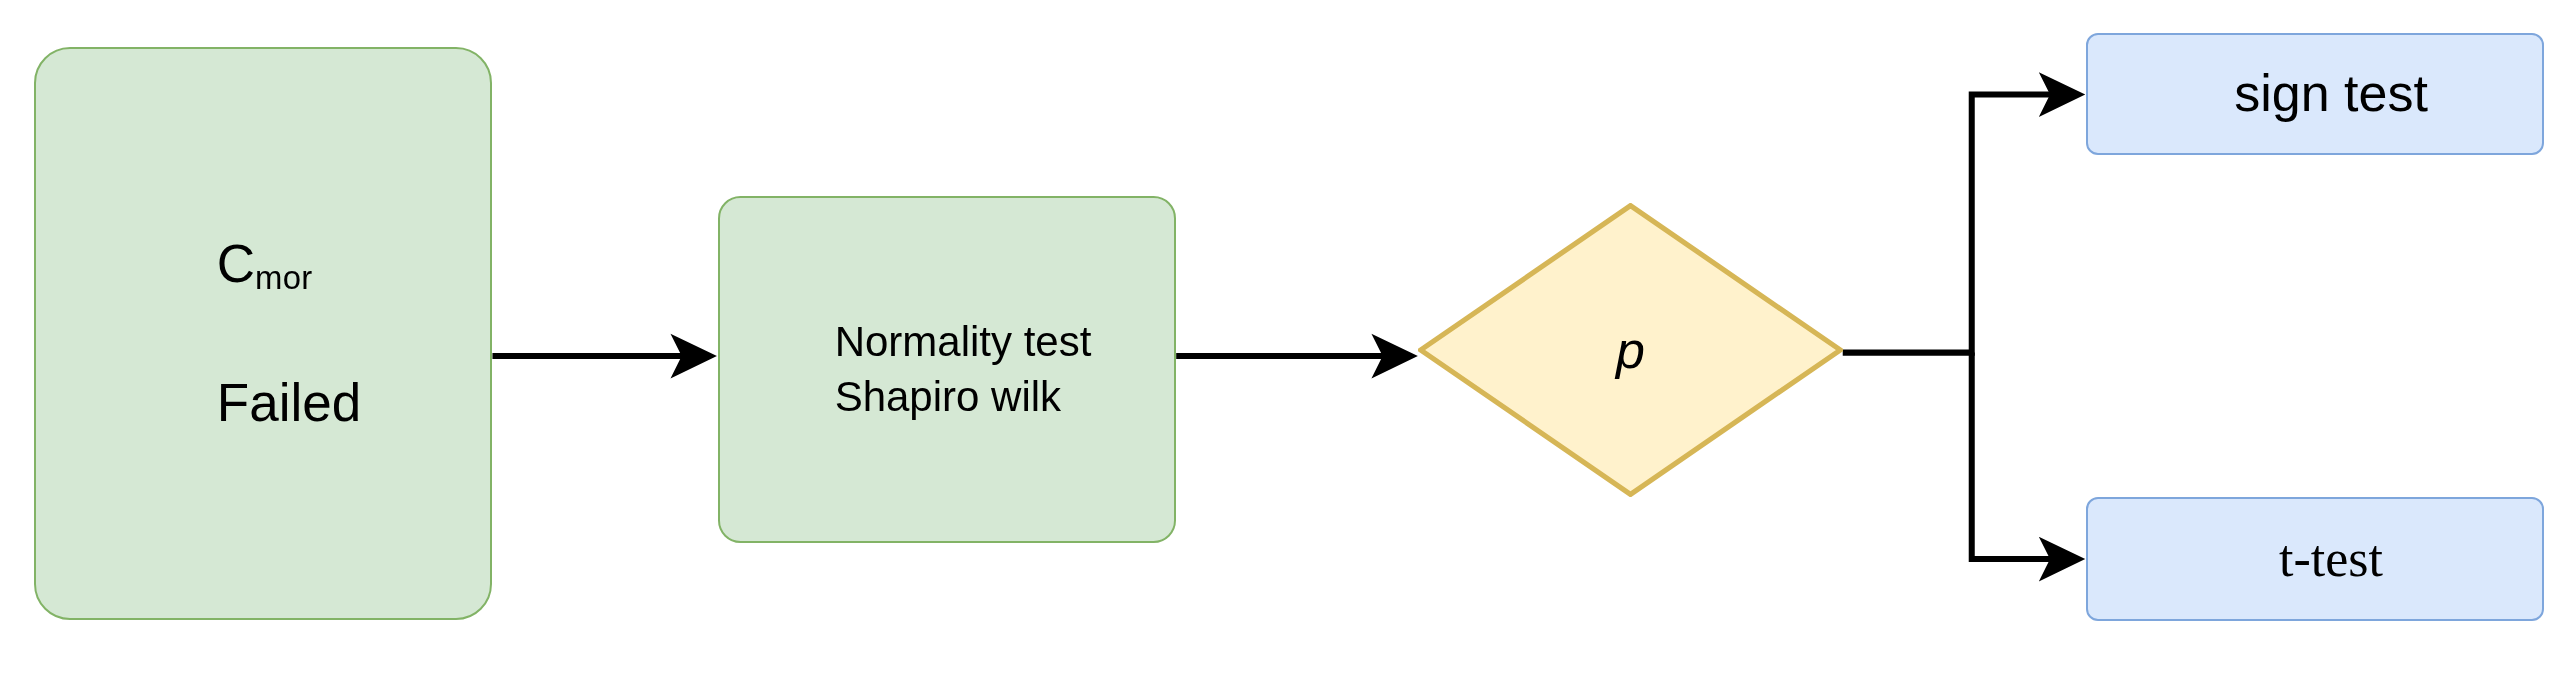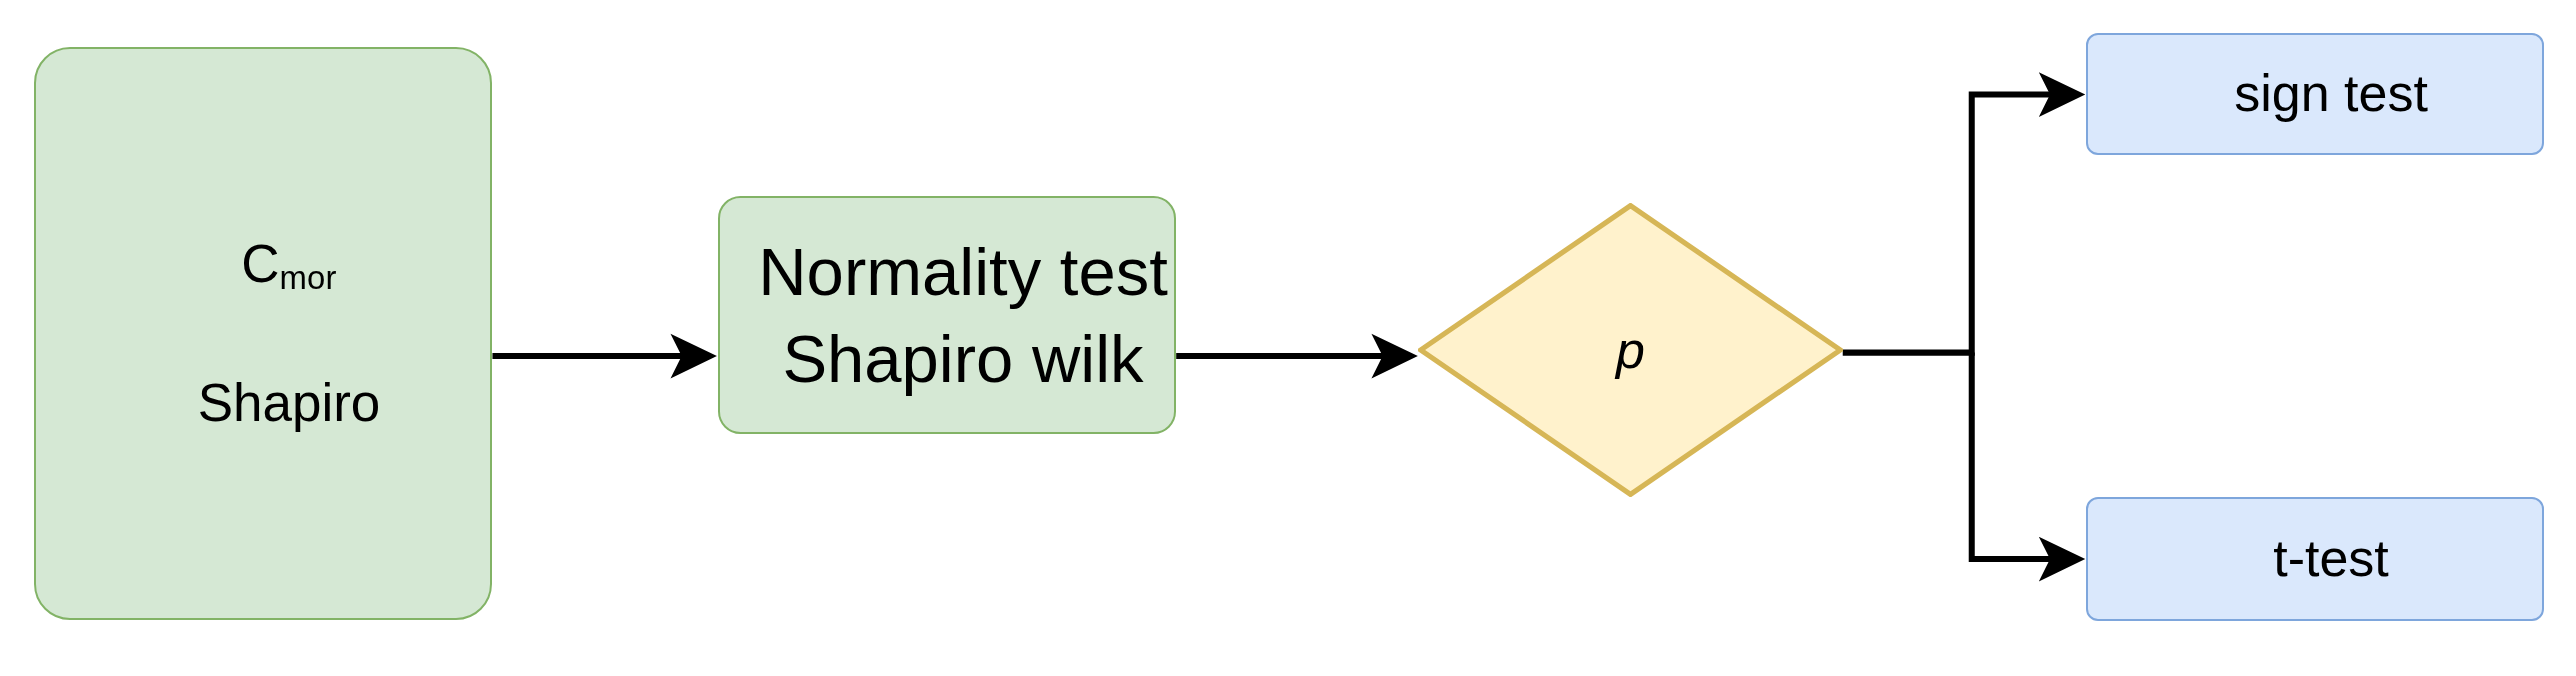--- a/index.html
+++ b/index.html
@@ -20,21 +20,21 @@
     overflow: hidden;
   }
 
   
   .node {
     position: absolute;
     box-sizing: border-box;
     display: flex;
     align-items: center;
     justify-content: center;
-    text-align: center;
+    text-align: left;
     line-height: 1.30;
     padding-left: 32px;
   }
 
   .node-green {
     background: #d5e8d4;
     border: 2.6px solid #82b366;
   }
 
   .node-blue {
@@ -63,23 +63,23 @@
     position: relative;
     top: 0.22em;
     letter-spacing: 0.2px;
   }
 
   
   #box-normality {
     left: 718px;
     top: 196px;
     width: 458px;
-    height: 238px;
+    height: 347px;
     border-radius: 22.4px;
-    font-size: 67px;
+    font-size: 42px;
   }
 
   
   #decision-diamond {
     position: absolute;
     left: 1418px;
     top: 203px;
     width: 425px;
     height: 294px;
   }
@@ -114,20 +114,21 @@
     border-radius: 12px;
     font-size: 52px;
   }
   #box-t-test {
     left: 2086px;
     top: 497px;
     width: 458px;
     height: 124px;
     border-radius: 12px;
     font-size: 52px;
+    font-family: Liberation Serif, serif;
   }
 
   
   #connectors {
     position: absolute;
     left: 0;
     top: 0;
     width: 2576px;
     height: 676px;
     pointer-events: none;
@@ -168,21 +169,21 @@
       <polygon class="arrow-head" points="2424,110 2370,84 2383,110 2370,136"></polygon>
     </g>
 
     <g>
       <polyline points="2292,410 2292,650 2390,650"></polyline>
       <polygon class="arrow-head" points="2424,650 2370,624 2383,650 2370,676"></polygon>
     </g>
   </svg>
 
   <div id="box-source" class="node node-green">
-    <span class="node-label"><span>C</span><sub>mor</sub><br><br><span>Shapiro</span></span>
+    <span class="node-label"><span>C</span><sub>mor</sub><br><br><span>Failed</span></span>
   </div>
 
   <div id="box-normality" class="node node-green">
     <span class="node-label"><span>Normality test</span><br><span>Shapiro wilk</span></span>
   </div>
 
   <div id="decision-diamond">
     <svg viewBox="0 0 494 342" xmlns="http://www.w3.org/2000/svg">
       <polygon points="247,3 491,171 247,339 3,171" fill="#fff2cc" stroke="#d6b656" stroke-width="6" stroke-linejoin="miter"></polygon>
     </svg>

